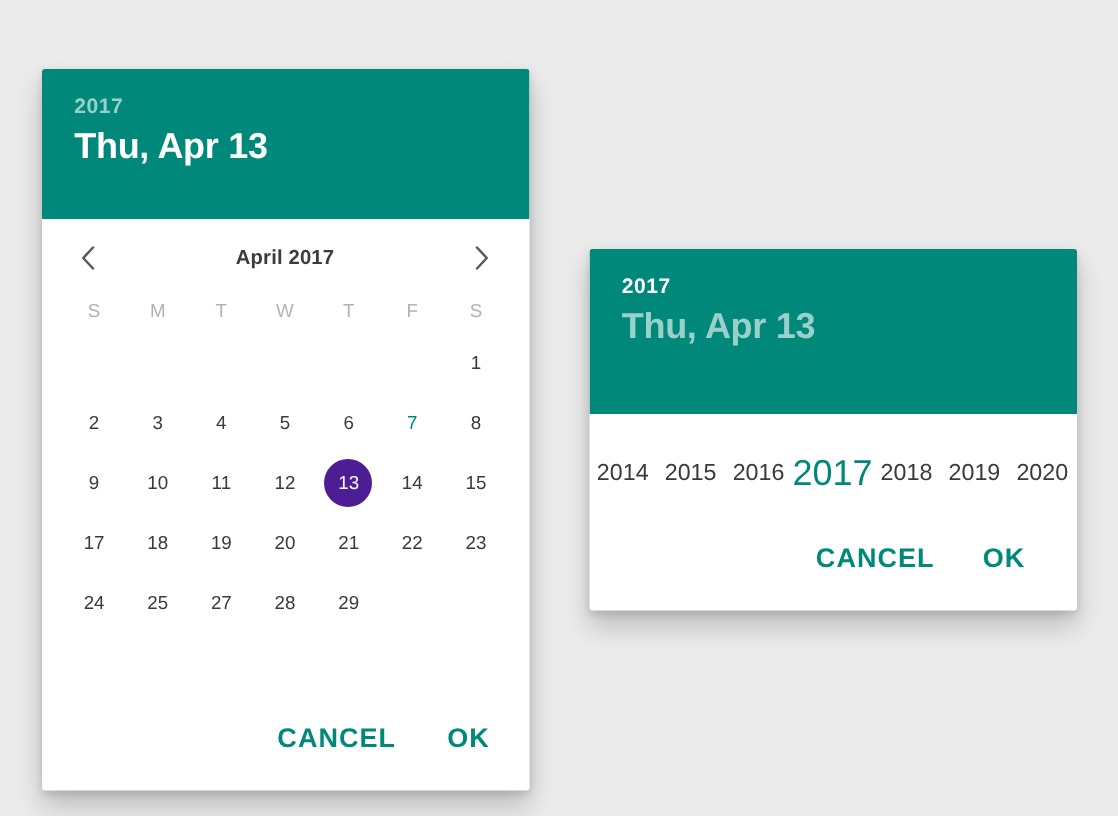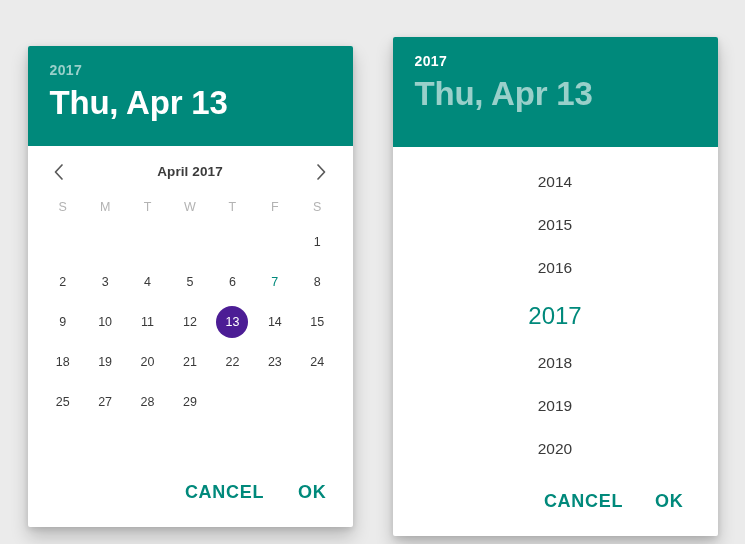--- a/index.html
+++ b/index.html
@@ -45,21 +45,21 @@
   .cal-header.right { height: 110px; }
 
   .hdr-year {
     font-size: 14px;
     font-weight: bold;
     letter-spacing: 0.4px;
     line-height: 1.2;
     margin-bottom: 6px;
   }
   .hdr-date {
-    font-size: 33px;
+    font-size: 24px;
     font-weight: bold;
     letter-spacing: -0.2px;
     line-height: 1.15;
   }
   .dim   { color: rgba(255,255,255,0.60); }
   .bright{ color: #ffffff; }
 
   
   .month-nav {
     display: flex;
@@ -141,21 +141,20 @@
     border: none;
     padding: 8px 8px;
     cursor: pointer;
     font-family: "Liberation Sans", sans-serif;
   }
 
   
   .year-list {
     padding: 14px 0 6px 0;
     display: flex;
-    flex-direction: column;
     align-items: center;
   }
   .year-item {
     height: 43px;
     display: flex;
     align-items: center;
     justify-content: center;
     font-size: 15.5px;
     color: #3a3a3a;
     cursor: pointer;
@@ -272,20 +271,23 @@
           <div class="daycell">
             <div class="daynum selected">13</div>
           </div>
           <div class="daycell">
             <div class="daynum">14</div>
           </div>
           <div class="daycell">
             <div class="daynum">15</div>
           </div>
           <div class="daycell">
+            <div class="daynum">17</div>
+          </div>
+          <div class="daycell">
             <div class="daynum">18</div>
           </div>
           <div class="daycell">
             <div class="daynum">19</div>
           </div>
           <div class="daycell">
             <div class="daynum">20</div>
           </div>
           <div class="daycell">
             <div class="daynum">21</div>

